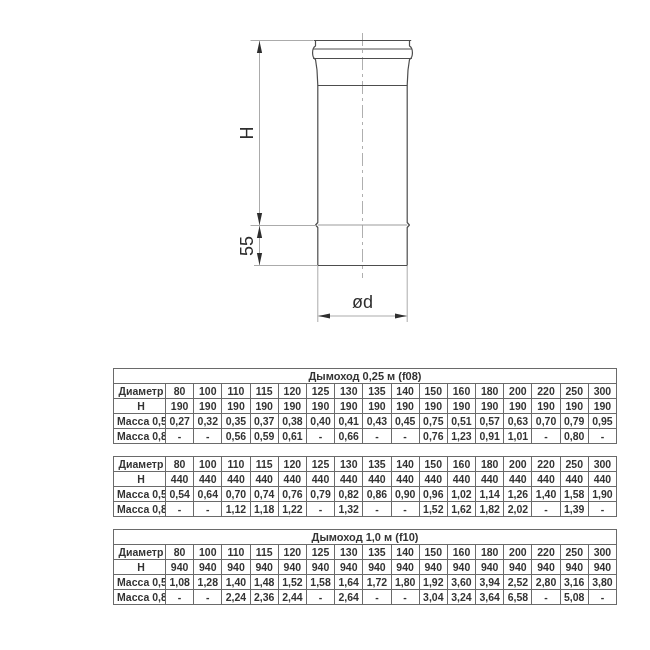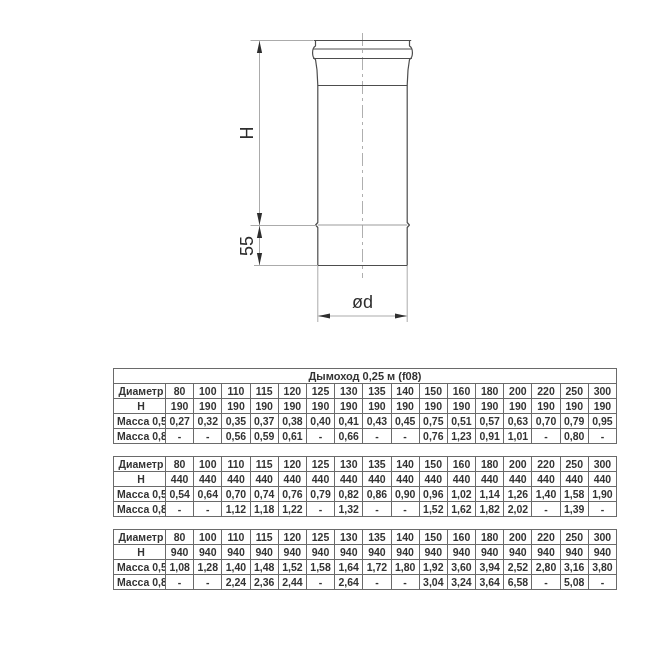--- a/index.html
+++ b/index.html
@@ -279,20 +279,23 @@
           <col>
           <col>
           <col>
           <col>
           <col>
           <col>
           <col>
         </colgroup>
         <tbody>
           <tr>
+            <td colspan="17" class="title">Дымоход 1,0 м (f10)</td>
+          </tr>
+          <tr>
             <td class="label">Диаметр</td>
             <td>80</td>
             <td>100</td>
             <td>110</td>
             <td>115</td>
             <td>120</td>
             <td>125</td>
             <td>130</td>
             <td>135</td>
             <td>140</td>

